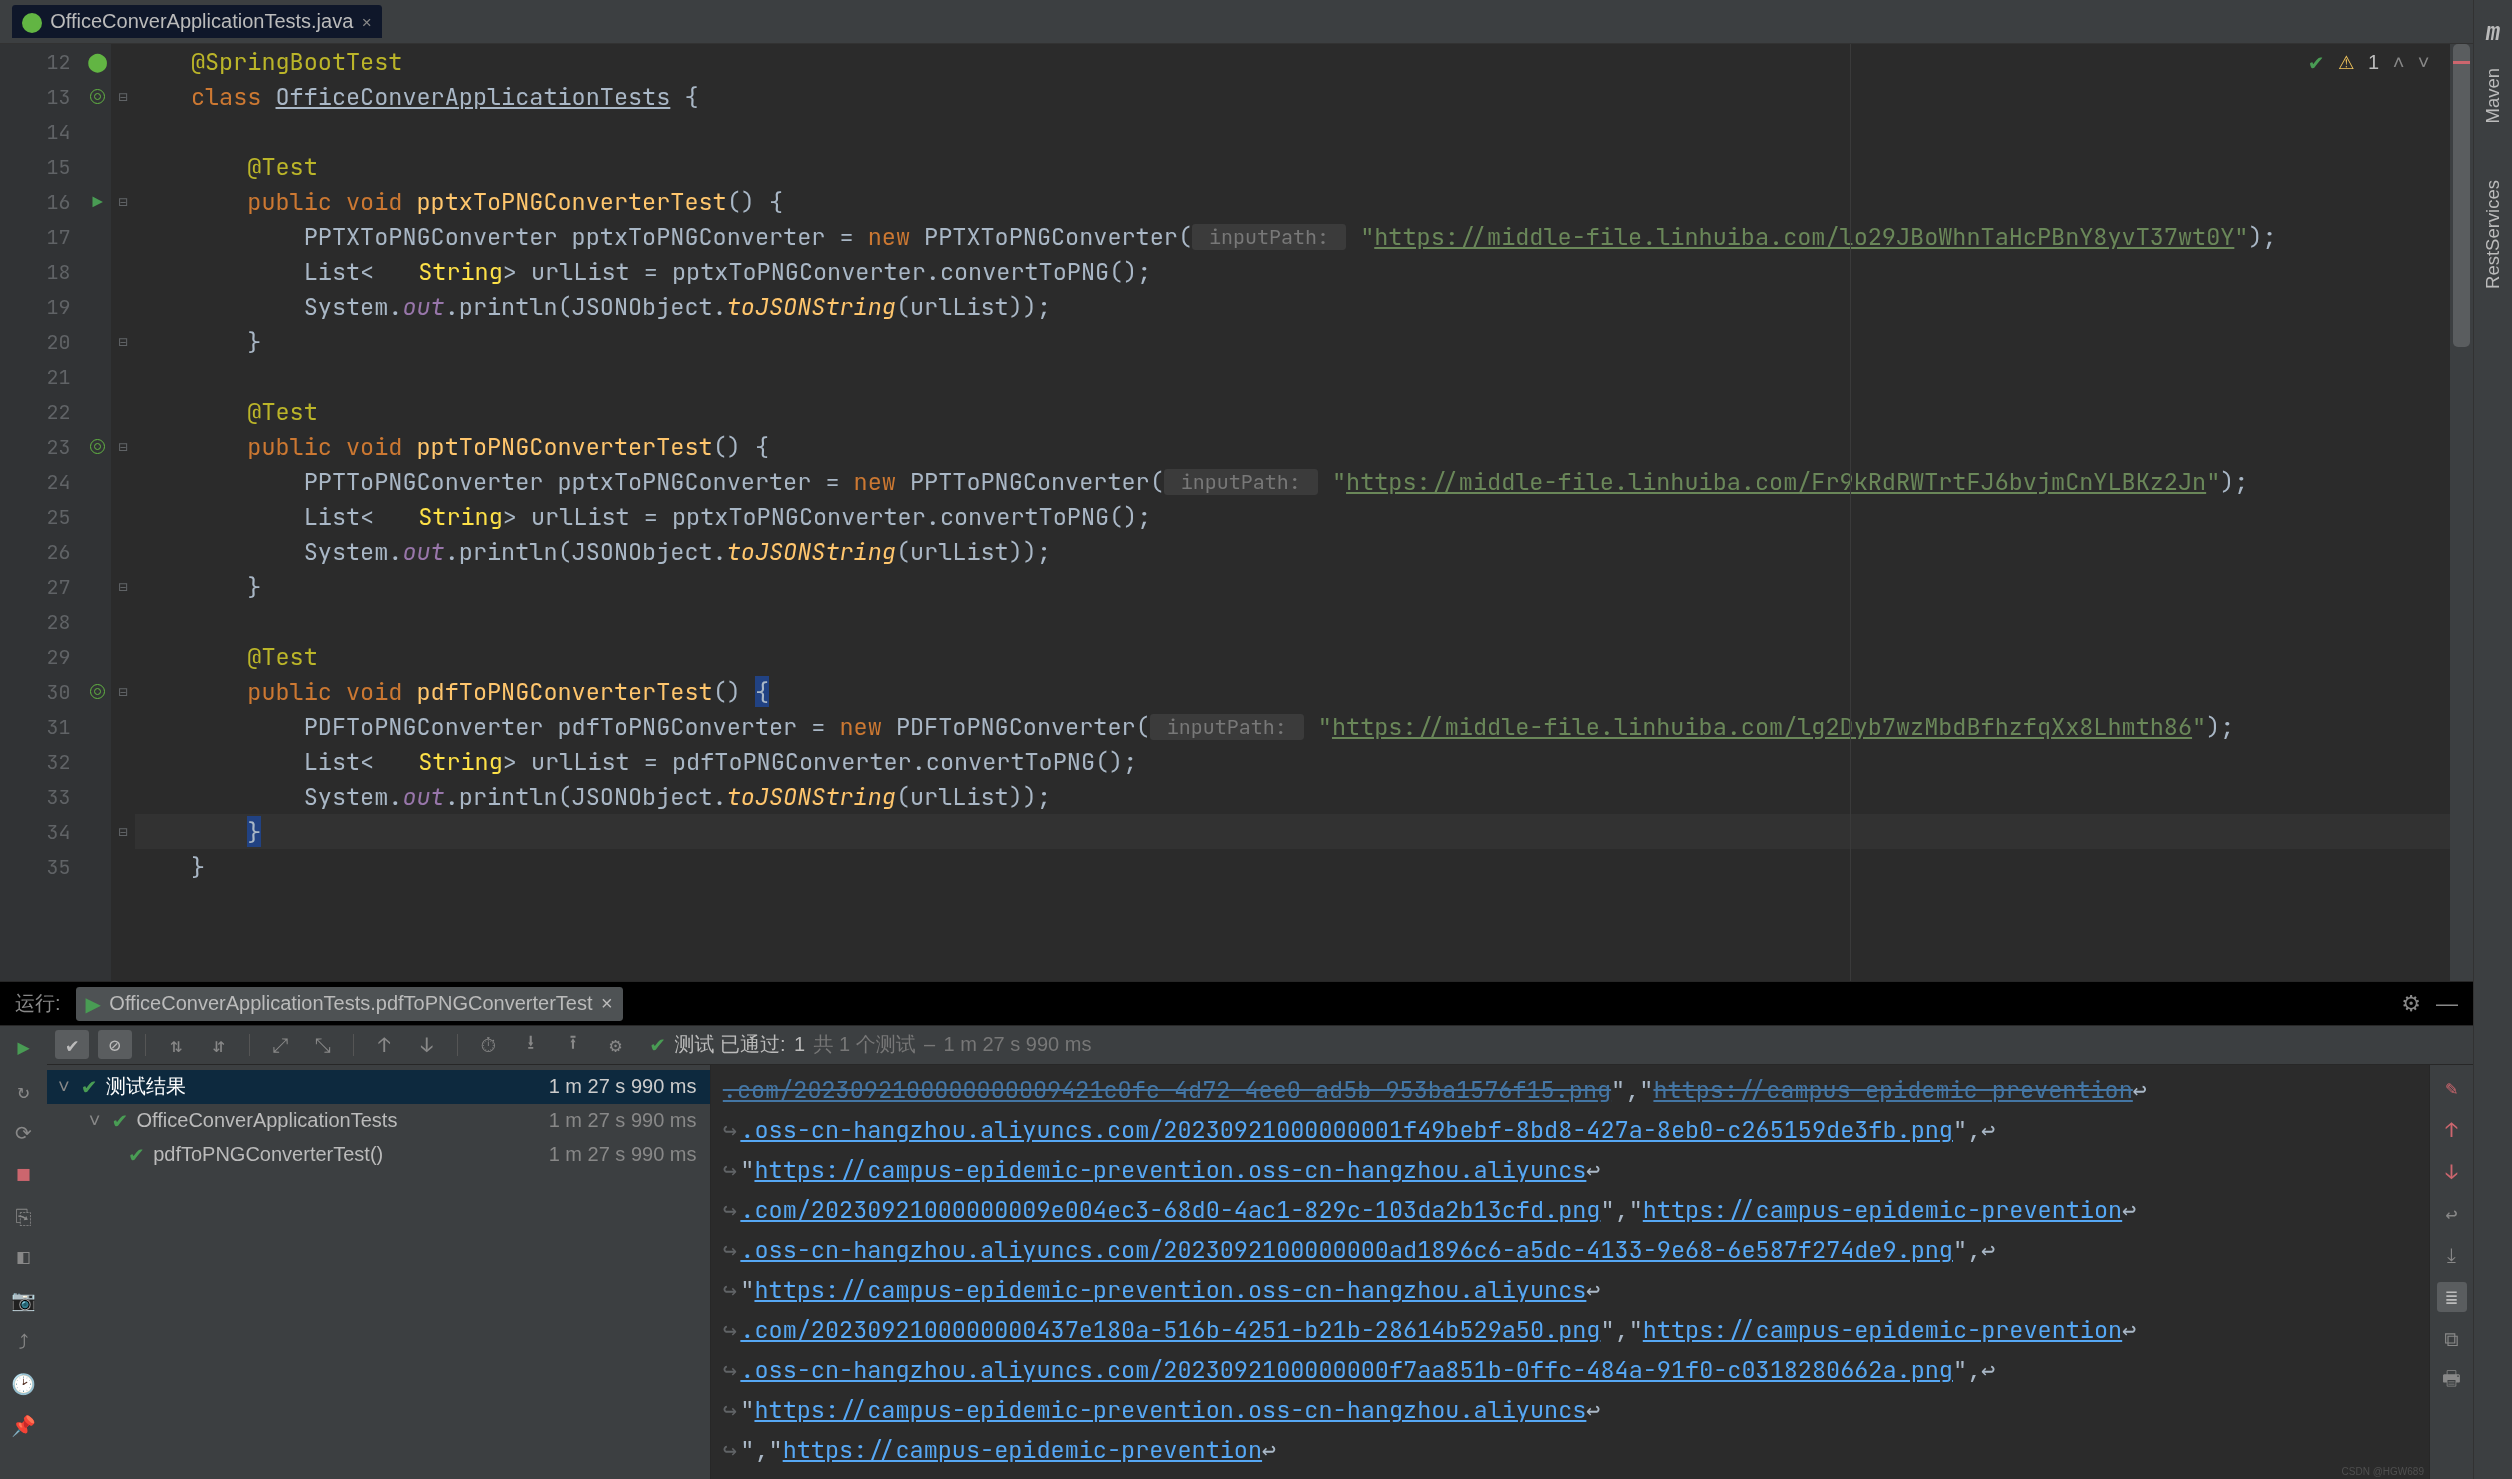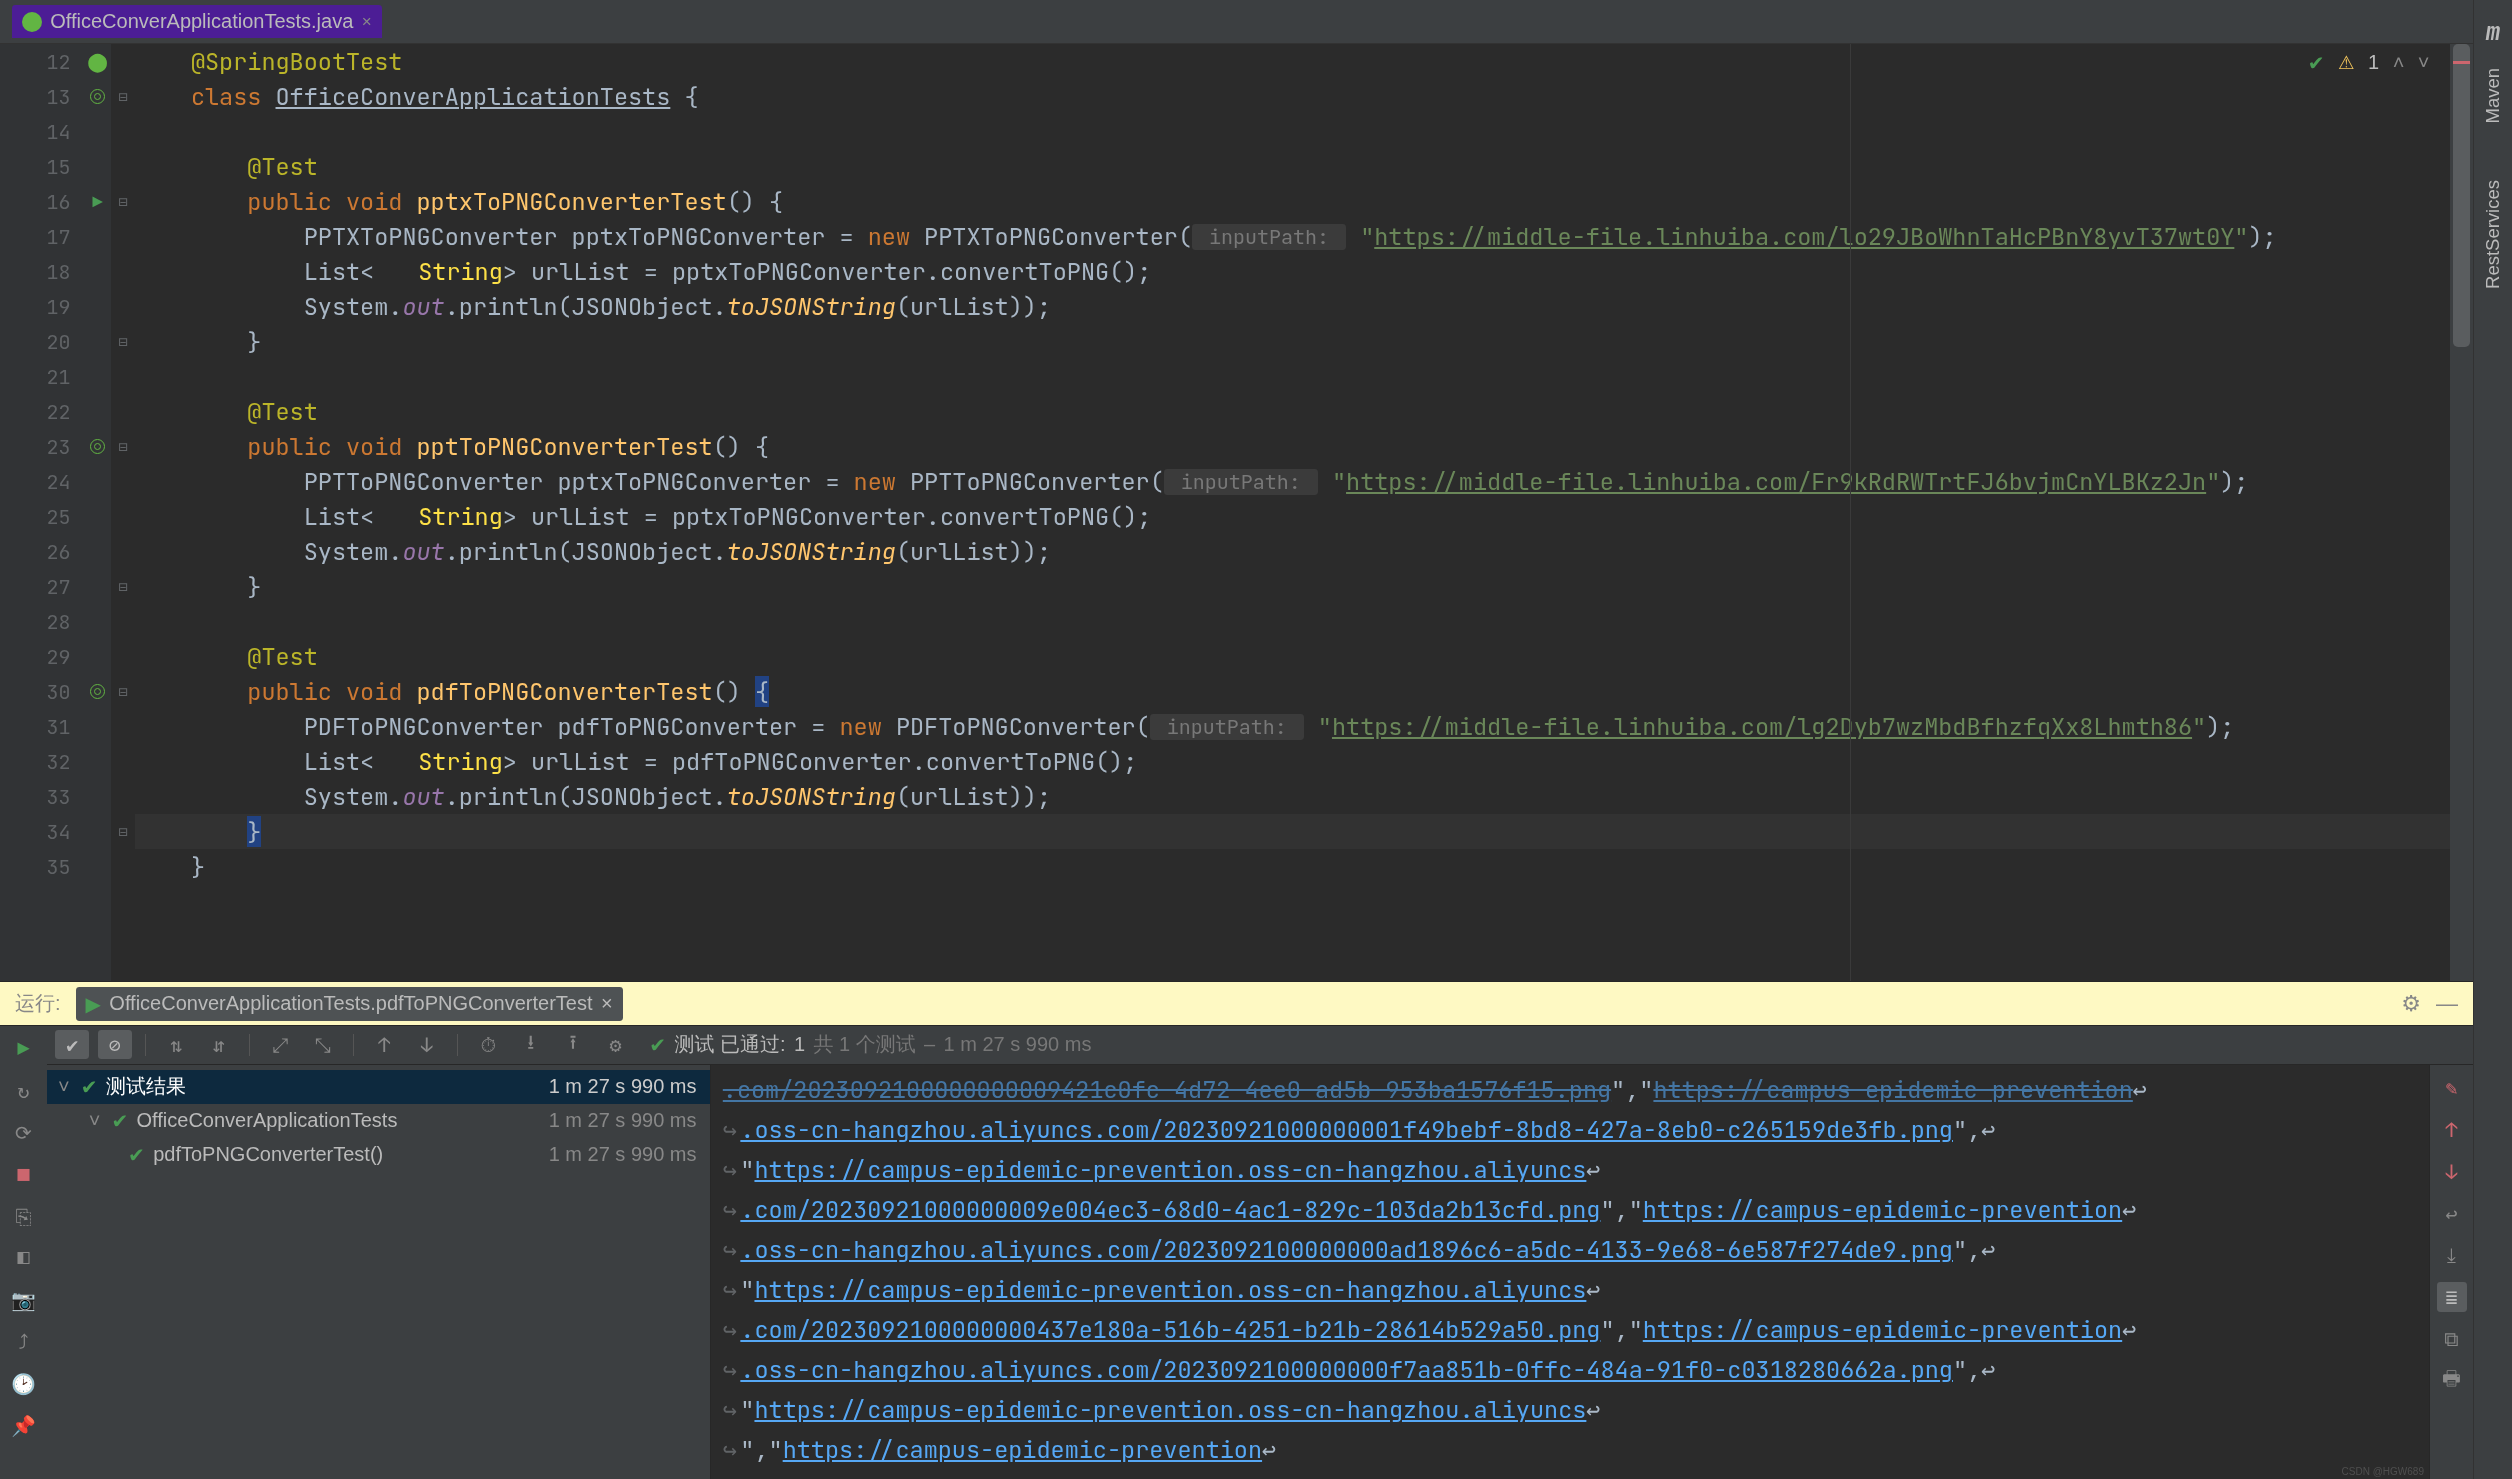--- a/index.html
+++ b/index.html
@@ -5,21 +5,21 @@
   * { margin: 0; padding: 0; box-sizing: border-box; }
   html, body { width: 2512px; height: 1480px; overflow: hidden; }
   body { background: #2b2b2b; font-family: "JetBrains Mono", Menlo, Consolas, monospace; font-size: 23.5px; color: #a9b7c6; }
   .root { display: flex; flex-direction: row; width: 100%; height: 100%; }
   .main-col { display: flex; flex-direction: column; flex: 1 1 auto; min-width: 0; }
   .right-strip { width: 39px; background: #3c3f41; border-left: 0.8px solid #323232; display: flex; flex-direction: column; align-items: center; gap: 20px; padding-top: 13.5px; }
   .right-strip .vlabel { writing-mode: vertical-rl; transform: rotate(180deg); font-size: 18.5px; color: #bbbbbb; font-family: sans-serif; cursor: pointer; }
   .right-strip .mlogo { font-style: italic; font-weight: bold; font-size: 25px; color: #bbbbbb; }
 
   .tabbar { height: 44px; background: #3c3f41; border-bottom: 0.8px solid #323232; display: flex; align-items: center; padding-left: 11.8px; gap: 11.8px; }
-  .tab { display: flex; align-items: center; gap: 8.4px; padding: 5px 10px; background: #4c1d95; border-radius: 3.4px 3.4px 0 0; font-family: sans-serif; font-size: 20px; color: #bbbbbb; }
+  .tab { display: flex; align-items: flex-end; gap: 8.4px; padding: 5px 10px; background: #0f172a; border-radius: 3.4px 3.4px 0 0; font-family: sans-serif; font-size: 20px; color: #bbbbbb; }
   .tab .file-icon { width: 20px; height: 20px; border-radius: 50%; background: #62b543; display: inline-flex; align-items: center; justify-content: center; color: #fff; font-size: 13.5px; font-weight: bold; font-family: sans-serif; }
   .tab .close-x { color: #888; font-size: 17px; }
 
   .editor-wrap { flex: 1 1 auto; display: flex; flex-direction: row; min-height: 0; position: relative; }
   .gutter { width: 84px; background: #313335; flex: 0 0 auto; }
   .marks { width: 27px; background: #313335; flex: 0 0 auto; }
   .gutter-row { height: 35px; display: flex; align-items: center; justify-content: flex-end; padding-right: 13.5px; color: #606366; font-size: 20px; }
   .marks-row { height: 35px; display: flex; align-items: center; justify-content: center; }
   .mk-spring { color: #62b543; font-size: 18.5px; }
   .mk-sp-circ { width:15px; height:15px; border:1.7px solid #62b543; border-radius:50%; position:relative; }
@@ -50,21 +50,21 @@
   .warn-yellow { color: #f2c55c; font-size: 18.5px; }
   .arrow { color: #888; cursor:pointer; }
 
   .vline { position:absolute; top:0; bottom:0; left: 1715px; width:0.8px; background:#3a3a3a; }
 
   .editor-scrollbar { width: 23.5px; background: #3c3f41; flex: 0 0 auto; position: relative; }
   .editor-scrollbar .thumb { position: absolute; left: 3.4px; right: 3.4px; top: 0; height: 303px; background: #5a5d5f; border-radius: 5px; }
   .editor-scrollbar .err-mark { position:absolute; left:3.4px; right:3.4px; height:3.4px; background:#cc666e; }
 
   
-  .run-header { height: 45px; background: #fef9c3; border-top: 0.8px solid #272727; border-bottom: 0.8px solid #272727; display: flex; align-items: center; padding: 0 15px; gap: 15px; font-family: sans-serif; font-size: 20px; color: #bbbbbb; }
+  .run-header { height: 45px; background: #000000; border-top: 0.8px solid #272727; border-bottom: 0.8px solid #272727; display: flex; align-items: center; padding: 0 15px; gap: 15px; font-family: sans-serif; font-size: 20px; color: #bbbbbb; }
   .run-header .rh-label { color: #888; }
   .run-header .rh-tab { display: flex; align-items: center; gap: 8.4px; padding: 5px 10px; background: #4e5254; border-radius: 3.4px; }
   .run-header .flex-spacer { flex: 1 1 auto; }
   .rh-icon { color: #888; cursor:pointer; font-size:22px; }
 
   .run-body { flex: 0 0 454px; display: flex; flex-direction: row; min-height: 0; }
   .run-left-iconcol { width: 47px; background: #3c3f41; display: flex; flex-direction: column; align-items: center; gap: 11.8px; padding-top: 8.4px; }
   .run-left-iconcol .ic { width: 30px; height: 30px; display:flex; align-items:center; justify-content:center; color:#888; font-size:20px; cursor:pointer; }
   .run-left-iconcol .ic.green { color:#499c54; }
 

